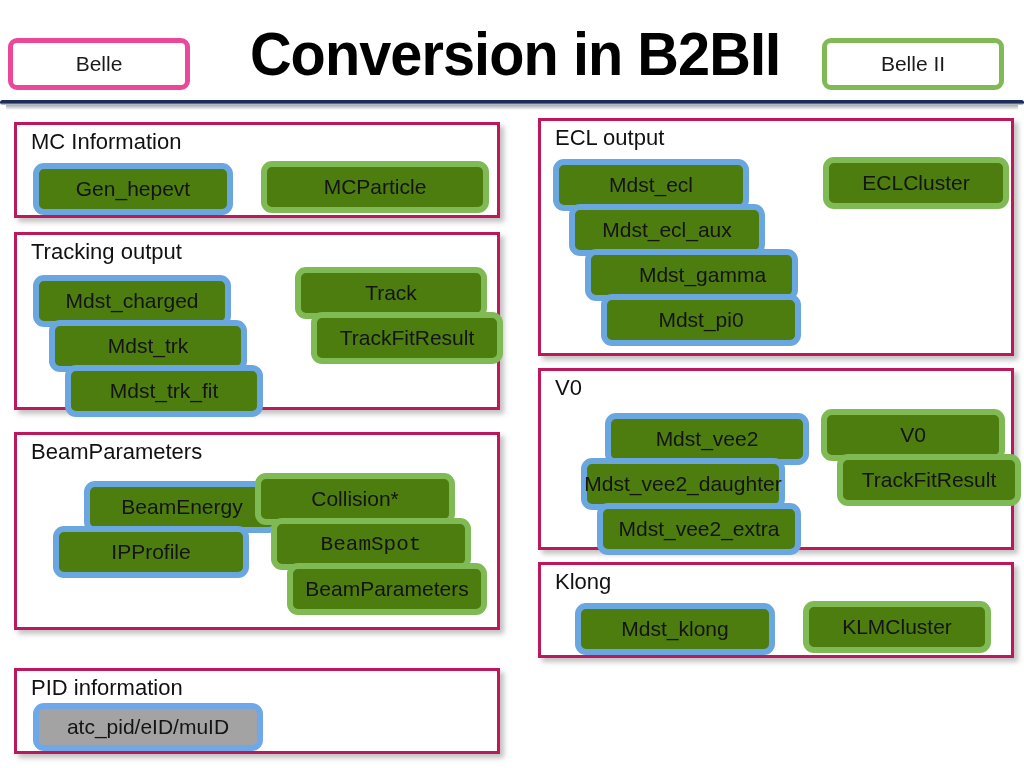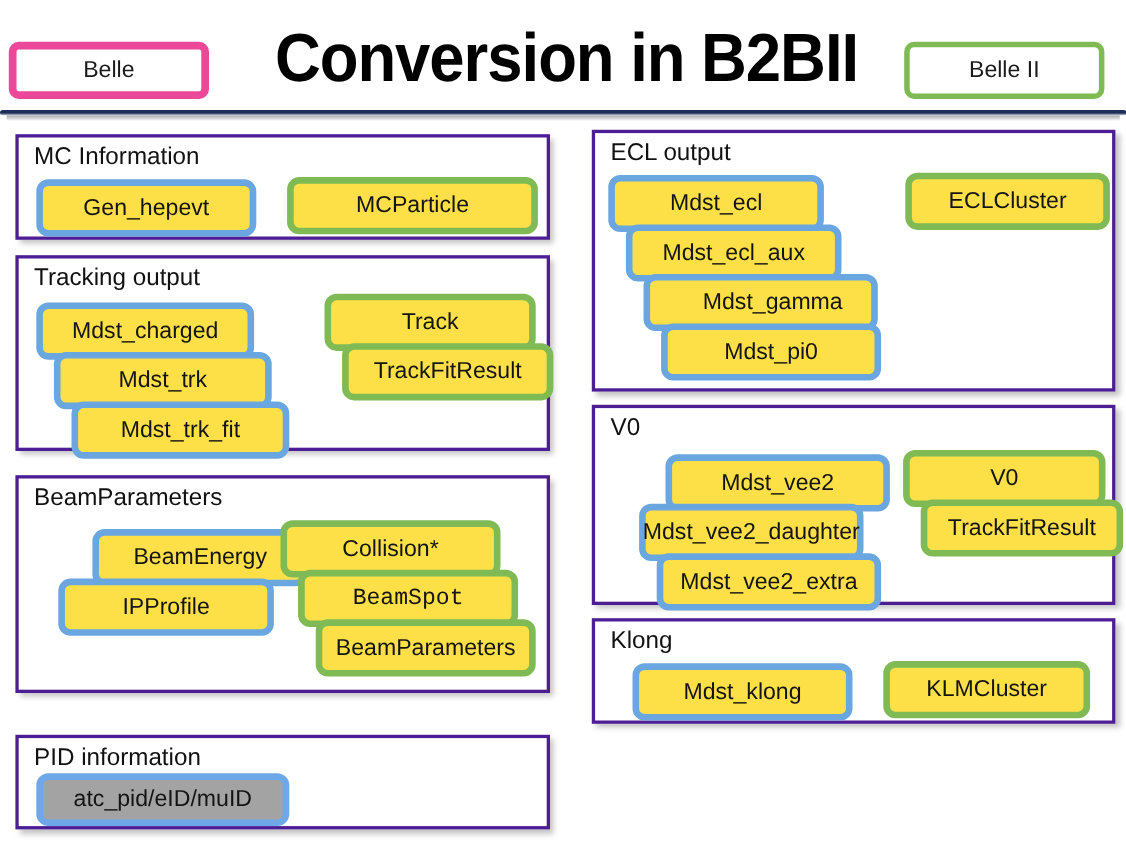--- a/index.html
+++ b/index.html
@@ -45,21 +45,21 @@
     background: #ffffff;
     display: flex;
     align-items: center;
     justify-content: center;
     font-size: 21px;
     color: #1a1a1a;
     box-sizing: border-box;
   }
   #legend-belle {
     left: 8px; top: 38px; width: 182px;
-    border: 7px solid #ec4899;
+    border: 5px solid #ec4899;
   }
   #legend-belle2 {
     left: 822px; top: 38px; width: 182px;
     border: 5px solid #7fba55;
   }
   #header-rule {
     position: absolute;
     left: 0; top: 100px;
     width: 1024px; height: 5px;
     background: linear-gradient(to bottom, #1d2f5c 0%, #1b2c57 55%, rgba(27,44,87,0.15) 100%);
@@ -69,42 +69,42 @@
     position: absolute;
     left: 6px; top: 105px;
     width: 1012px; height: 5px;
     background: linear-gradient(to bottom, rgba(140,140,140,0.75), rgba(190,190,190,0.0));
   }
 
   
   .section {
     position: absolute;
     background: #ffffff;
-    border: 3px solid #4c1d95;
+    border: 3px solid #be185d;
     box-shadow: 4px 4px 5px rgba(120,120,120,0.45);
     box-sizing: border-box;
   }
   .section-title {
     position: absolute;
     left: 14px;
     top: 4px;
     font-size: 22px;
     color: #111111;
     white-space: nowrap;
   }
   .section-body {
     position: absolute;
     left: 0; top: 0; right: 0; bottom: 0;
   }
 
   
   .ebox {
     position: absolute;
     box-sizing: border-box;
-    background: #fde047;
+    background: #4d7c0f;
     border-radius: 11px;
     display: flex;
     align-items: center;
     justify-content: center;
     font-size: 21px;
     color: #141414;
     white-space: nowrap;
     border-width: 6px;
     border-style: solid;
   }

